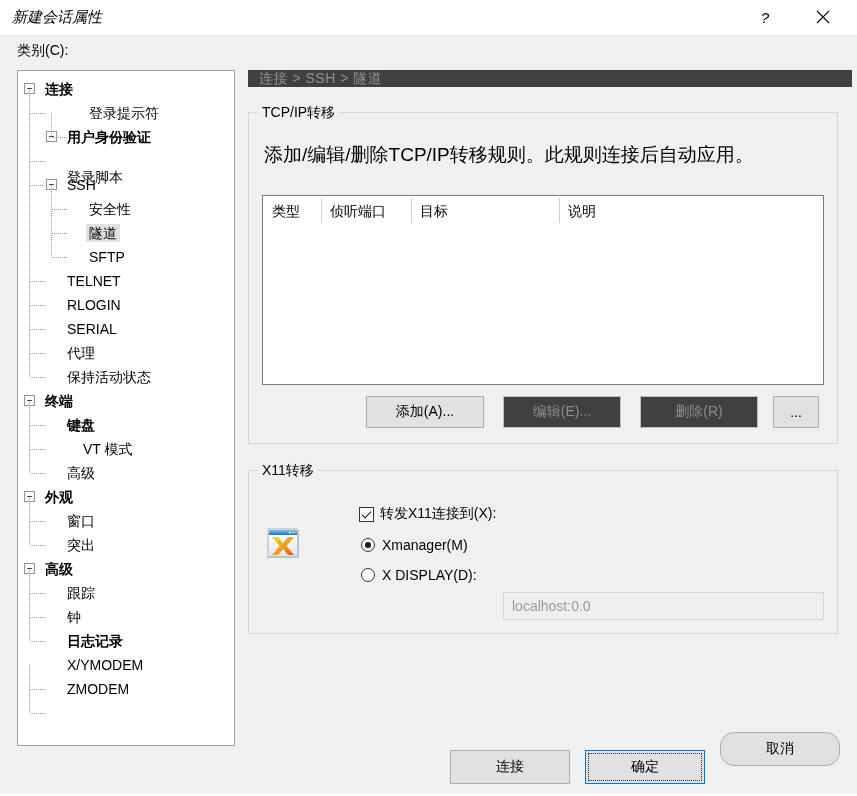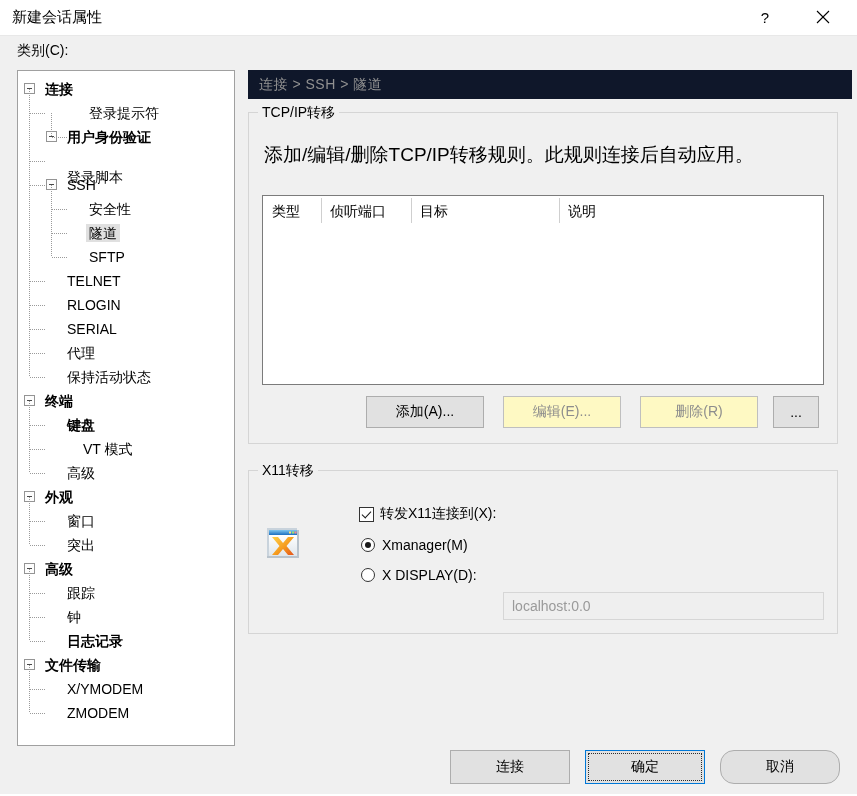--- a/index.html
+++ b/index.html
@@ -19,20 +19,21 @@
     box-sizing: border-box;
   }
 
   
   .titlebar {
     position: absolute;
     left: 0; top: 0;
     width: 857px; height: 35px;
     background: #ffffff;
     border-bottom: 1px solid #e8e8e8;
+    font-style: italic;
   }
   .titlebar-text {
     position: absolute;
     left: 12px; top: 8px;
     font-size: 15px;
     color: #000000;
     white-space: nowrap;
   }
   .titlebar-btn {
     position: absolute;
@@ -114,22 +115,22 @@
     position: absolute;
     height: 1px;
     background-image: linear-gradient(to right, #9a9a9a 1px, transparent 1px);
     background-size: 2px 1px;
   }
 
   
   .breadcrumb {
     position: absolute;
     left: 248px; top: 70px;
-    width: 604px; height: 29px;
-    background: #0f172a;
+    width: 604px; height: 17px;
+    background: #404040;
     box-sizing: border-box;
     display: flex;
     align-items: center;
     padding-left: 11px;
     font-size: 14px;
     color: #919191;
     letter-spacing: 0.5px;
   }
 
   .groupbox {
@@ -206,21 +207,21 @@
     display: flex;
     align-items: center;
     justify-content: center;
     cursor: default;
     background: #e1e1e1;
     border: 1px solid #adadad;
     color: #000;
     white-space: nowrap;
   }
   .btn.disabled {
-    background: #fef9c3;
+    background: #404040;
     border: 1px solid #bfbfbf;
     color: #8d8d8d;
   }
   #btn-add    { left: 366px; top: 396px; width: 118px; height: 32px; }
   #btn-edit   { left: 503px; top: 396px; width: 118px; height: 32px; }
   #btn-delete { left: 640px; top: 396px; width: 118px; height: 32px; }
   #btn-more   { left: 773px; top: 396px; width: 46px;  height: 32px; }
 
   
   .xmanager-icon {
@@ -330,21 +331,21 @@
     border: 1px solid #0078d7;
     background: #e1e1e1;
   }
   #btn-ok::after {
     content: "";
     position: absolute;
     left: 2px; top: 2px; right: 2px; bottom: 2px;
     border: 1px dotted #2b2b2b;
     pointer-events: none;
   }
-  #btn-cancel { left: 720px; top: 750px; width: 120px; border-radius: 14px; }
+  #btn-cancel { left: 720px; top: 732px; width: 120px; border-radius: 14px; }
 
   .bottom-edge {
     position: absolute;
     left: 0; bottom: 0;
     width: 857px; height: 2px;
     background: #ffffff;
   }
 </style>
 </head>
 <body>
@@ -438,24 +439,20 @@
           <span class="expander" style="left: 6px; top: 6px;"></span>
         </div>
         <div class="tree-row">
           <span class="tree-label" style="margin-left: 46px;">跟踪</span>
         </div>
         <div class="tree-row">
           <span class="tree-label" style="margin-left: 46px;">钟</span>
         </div>
         <div class="tree-row bold">
           <span class="tree-label" style="margin-left: 46px;">日志记录</span>
-        </div>
-        <div class="tree-row bold">
-          <span class="tree-label" style="margin-left: 24px;">文件传输</span>
-          <span class="expander" style="left: 6px; top: 6px;"></span>
         </div>
         <div class="tree-row">
           <span class="tree-label" style="margin-left: 46px;">X/YMODEM</span>
         </div>
         <div class="tree-row">
           <span class="tree-label" style="margin-left: 46px;">ZMODEM</span>
         </div>
         <div class="guide-h" style="left: 12px; top: 42px; width: 16px;"></div>
         <div class="guide-v" style="left: 11px; top: 18px; height: 288px;"></div>
         <div class="guide-h" style="left: 34px; top: 66px; width: 16px;"></div>

